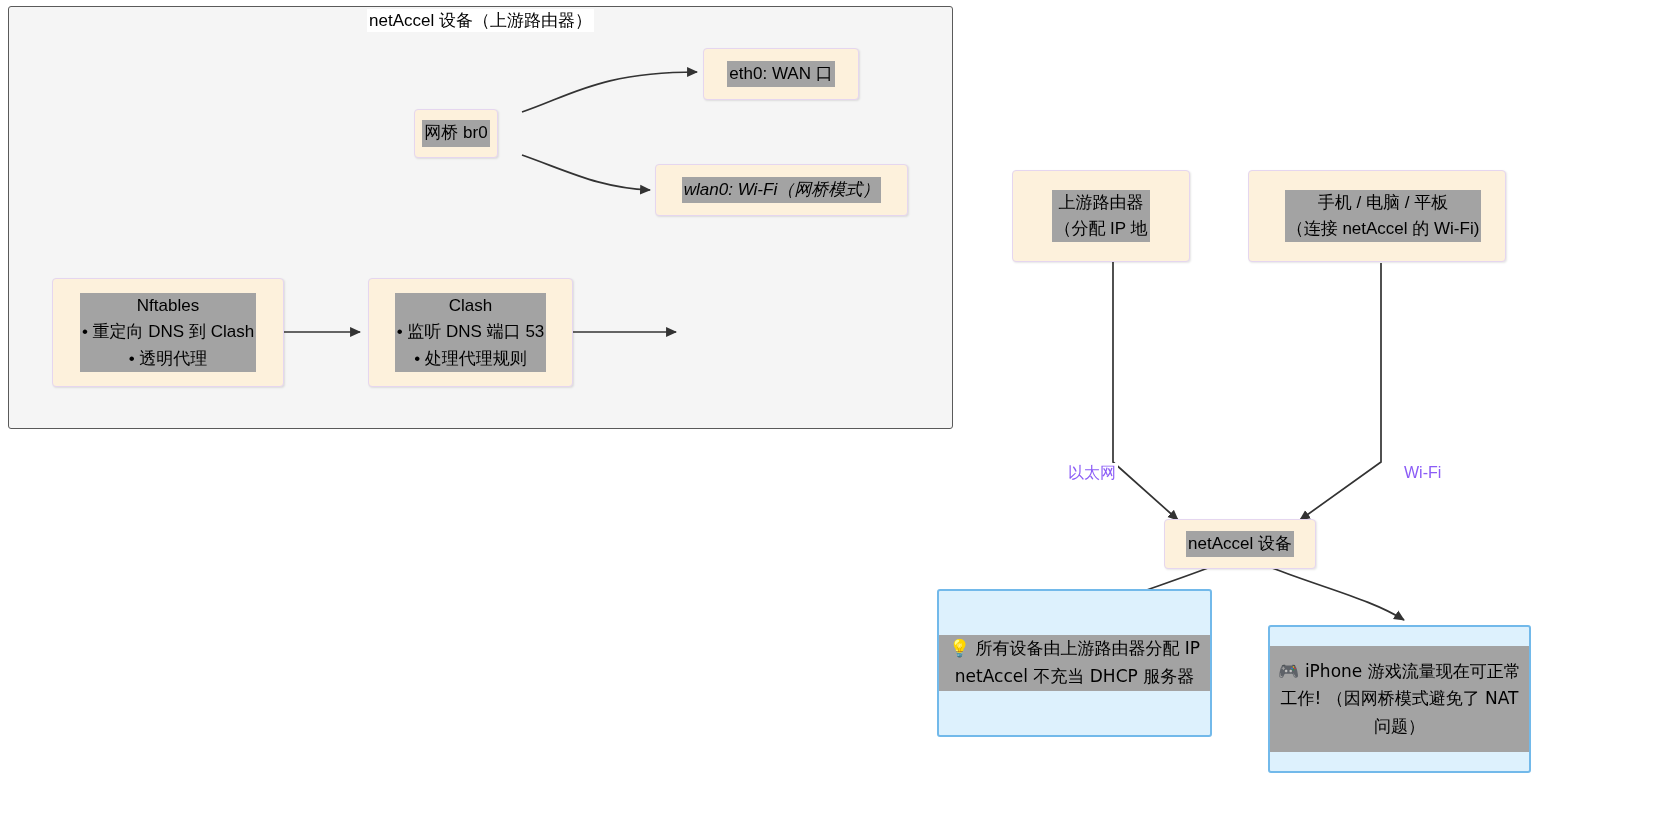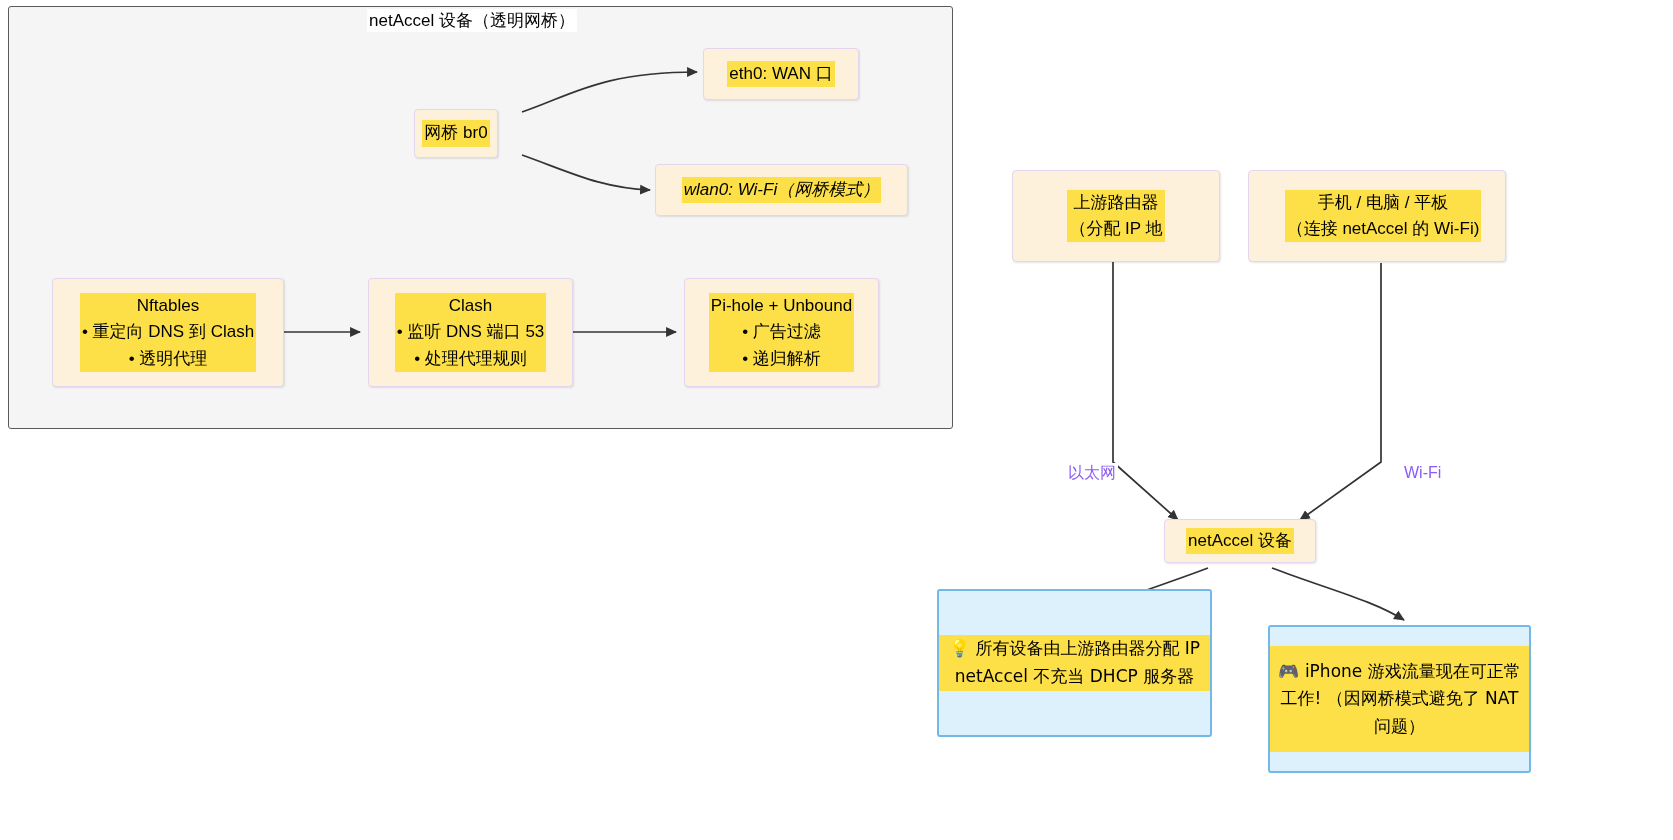--- a/index.html
+++ b/index.html
@@ -34,21 +34,21 @@
     display: flex;
     align-items: center;
     justify-content: center;
     text-align: center;
     font-size: 17px;
     line-height: 1.55;
     border-radius: 4px;
     white-space: nowrap;
   }
   .node .inner {
-    background: #fde047;
+    background: #a3a3a3;
     padding: 0 2px;
   }
   
   .n-default {
     background: #fdf1dc;
     border: 1px solid #e5d6ef;
     box-shadow: 1px 1px 2px rgba(0,0,0,0.10);
   }
   
   .n-note {
@@ -87,21 +87,21 @@
   .emoji {
     font-family: "DejaVu Sans", sans-serif;
   }
 </style>
 </head>
 <body>
 
 <div id="canvas">
 
   <div class="subgraph" style="left:8px; top:6px; width:945px; height:423px;"></div>
-  <div class="subgraph-title" style="left:367px; top:9px;">netAccel 设备（透明网桥）</div>
+  <div class="subgraph-title" style="left:367px; top:9px;">netAccel 设备（上游路由器）</div>
 
   <svg class="edges" viewBox="0 0 1673 840">
     <defs>
       <marker id="arrow" viewBox="0 0 12 12" refX="10" refY="6" markerWidth="7" markerHeight="7" orient="auto-start-reverse">
         <path d="M 0 1 L 11 6 L 0 11 z" fill="#333333"></path>
       </marker>
     </defs>
 
     <path d="M 522,112 C 570,96 600,72 697,72" fill="none" stroke="#333333" stroke-width="1.7" marker-end="url(#arrow)"></path>
 
@@ -137,37 +137,32 @@
 • 重定向 DNS 到 Clash
 • 透明代理</span>
   </div>
 
   <div class="node n-default" style="left:368px; top:278px; width:205px; height:109px;">
     <span class="inner multiline">Clash
 • 监听 DNS 端口 53
 • 处理代理规则</span>
   </div>
 
-  <div class="node n-default" style="left:684px; top:278px; width:195px; height:109px;">
-    <span class="inner multiline">Pi-hole + Unbound
-• 广告过滤
-• 递归解析</span>
-  </div>
 
-  <div class="node n-default" style="left:1012px; top:170px; width:208px; height:92px; overflow:hidden;">
+  <div class="node n-default" style="left:1012px; top:170px; width:178px; height:92px; overflow:hidden;">
     <span class="inner multiline">上游路由器
 （分配 IP 地</span>
   </div>
 
   <div class="node n-default" style="left:1248px; top:170px; width:258px; height:92px;padding-left:12px;">
     <span class="inner multiline">手机 / 电脑 / 平板
 （连接 netAccel 的 Wi-Fi)</span>
   </div>
 
-  <div class="node n-default" style="left:1164px; top:519px; width:152px; height:44px;">
+  <div class="node n-default" style="left:1164px; top:519px; width:152px; height:50px;">
     <span class="inner">netAccel 设备</span>
   </div>
 
   <div class="node n-note" style="left:937px; top:589px; width:275px; height:148px;">
     <span class="inner multiline emoji" style="white-space:normal; line-height:1.62; padding:0 4px;">💡 所有设备由上游路由器分配 IP
 netAccel 不充当 DHCP 服务器</span>
   </div>
 
   <div class="node n-note" style="left:1268px; top:625px; width:263px; height:148px;">
     <span class="inner multiline emoji" style="white-space:normal; line-height:1.62; padding:12px 4px;">🎮 iPhone 游戏流量现在可正常工作!

